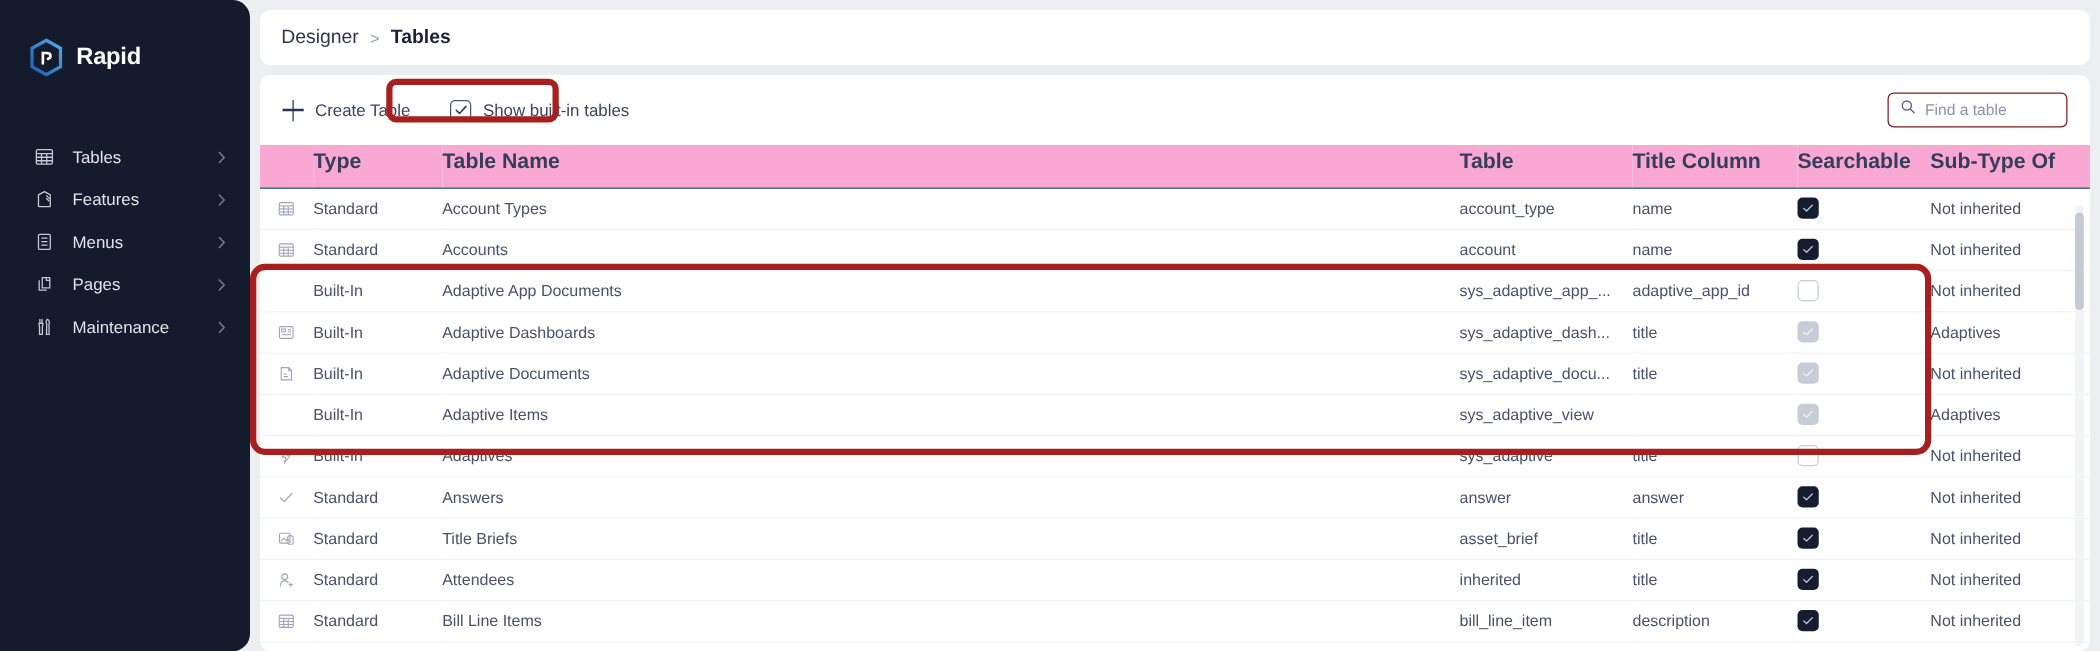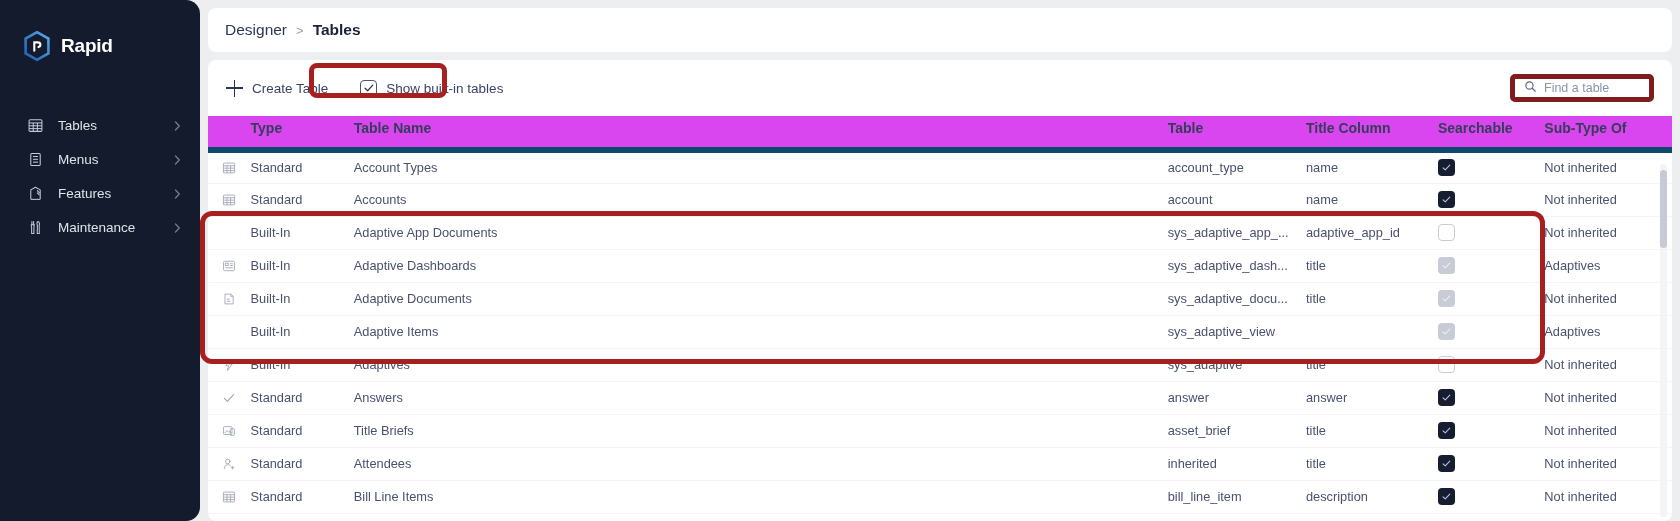--- a/index.html
+++ b/index.html
@@ -68,38 +68,38 @@
   .cb-box {
     width: 17px; height: 17px; border-radius: 4px;
     border: 1.4px solid #4b5470; display: flex; align-items: center; justify-content: center;
     background: #fff;
   }
   .cb-box svg { display:block; }
 
   .search-box {
     margin-left: auto;
     width: 144px; height: 28px;
-    border: 5px solid #7f1d1d; border-radius: 5px;
+    border: 1px solid #7f1d1d; border-radius: 5px;
     display: flex; align-items: center; gap: 7px; padding: 0 9px;
   }
   .search-input {
     border: none; outline: none; background: transparent;
     font-family: "Liberation Sans", sans-serif;
     font-size: 12.5px; color: #3a4363; width: 100%;
   }
   .search-input::placeholder { color: #8b93a8; }
 
   
   .table-scroll { flex: 1; min-height: 0; overflow: hidden; position: relative; }
   table.tbl { width: 100%; border-collapse: collapse; table-layout: fixed; }
   table.tbl th {
-    text-align: left; font-size: 14px; font-weight: bold; color: #343d59;
+    text-align: left; font-size: 17px; font-weight: bold; color: #343d59;
     padding: 0 0 11px 0; height: 34px; vertical-align: bottom;
-    border-bottom: 6px solid #0c4a6e;
-    background: #d946ef;
+    border-bottom: 1px solid #0c4a6e;
+    background: #f9a8d4;
   }
   table.tbl td {
     font-size: 12.8px; color: #49516c; height: 33px;
     border-bottom: 1px solid #f2f3f6; vertical-align: middle;
   }
   .c-icon  { width: 40px;  padding-left: 14px; }
   .c-type  { width: 97px; }
   .c-name  { width: 765px; }
   .c-table { width: 130px; }
   .c-title { width: 124px; }
@@ -168,51 +168,66 @@
         <span class="nav-label">Tables</span>
         <span class="nav-chevron">
           <svg viewBox="0 0 9 14" width="9" height="14" fill="none" stroke="#aeb5c5" stroke-width="1.3" stroke-linecap="round" stroke-linejoin="round">
               <polyline points="2.5,3 6.3,7 2.5,11"></polyline>
             </svg>
         </span>
       </div>
 
       <div class="nav-item">
         <span class="nav-icon">
+          <svg viewBox="0 0 18 18" width="17" height="17" fill="none" stroke="#c3c9d6" stroke-width="1.1" stroke-linejoin="round">
+            <path d="M4 15.2 L4 5.2 L9 2.4 L14 5.2 L14 15.2"></path>
+            <path d="M10.6 5.6 L13.6 8.6 M10.6 8.0 L13.2 10.6"></path>
+            <path d="M4 15.2 L14 15.2"></path>
+          </svg>
+        </span>
+        <span class="nav-label">Features</span>
+        <span class="nav-chevron">
+          <svg viewBox="0 0 9 14" width="9" height="14" fill="none" stroke="#aeb5c5" stroke-width="1.3" stroke-linecap="round" stroke-linejoin="round">
+              <polyline points="2.5,3 6.3,7 2.5,11"></polyline>
+            </svg>
+        </span>
+      </div>
+
+      <div class="nav-item">
+        <span class="nav-icon">
           <svg viewBox="0 0 18 18" width="17" height="17" fill="none" stroke="#c3c9d6" stroke-width="1.1">
             <rect x="4" y="2.6" width="10" height="12.8" rx="1.1"></rect>
             <line x1="6.4" y1="5.8" x2="11.6" y2="5.8"></line>
             <line x1="6.4" y1="8.8" x2="11.6" y2="8.8"></line>
             <line x1="6.4" y1="11.8" x2="11.6" y2="11.8"></line>
           </svg>
         </span>
         <span class="nav-label">Menus</span>
         <span class="nav-chevron">
           <svg viewBox="0 0 9 14" width="9" height="14" fill="none" stroke="#aeb5c5" stroke-width="1.3" stroke-linecap="round" stroke-linejoin="round">
               <polyline points="2.5,3 6.3,7 2.5,11"></polyline>
             </svg>
         </span>
       </div>
 
       <div class="nav-item">
         <span class="nav-icon">
           <svg viewBox="0 0 18 18" width="17" height="17" fill="none" stroke="#c3c9d6" stroke-width="1.1" stroke-linejoin="round">
-            <path d="M4 15.2 L4 5.2 L9 2.4 L14 5.2 L14 15.2"></path>
-            <path d="M10.6 5.6 L13.6 8.6 M10.6 8.0 L13.2 10.6"></path>
-            <path d="M4 15.2 L14 15.2"></path>
+            <path d="M7.2 3.2 L13.6 3.2 L13.6 12.0 L7.2 12.0 Z"></path>
+            <path d="M10.6 3.2 L10.6 5.6 L13.6 5.6"></path>
+            <path d="M11.0 13.9 L4.6 13.9 L4.6 5.6"></path>
           </svg>
         </span>
-        <span class="nav-label">Features</span>
+        <span class="nav-label">Pages</span>
         <span class="nav-chevron">
           <svg viewBox="0 0 9 14" width="9" height="14" fill="none" stroke="#aeb5c5" stroke-width="1.3" stroke-linecap="round" stroke-linejoin="round">
               <polyline points="2.5,3 6.3,7 2.5,11"></polyline>
             </svg>
         </span>
       </div>
-
 
       <div class="nav-item">
         <span class="nav-icon">
           <svg viewBox="0 0 18 18" width="17" height="17" fill="none" stroke="#c3c9d6" stroke-width="1.1" stroke-linecap="round" stroke-linejoin="round">
             <path d="M5.2 2.6 L5.2 6.0 M7.0 2.6 L7.0 6.0"></path>
             <path d="M4.4 6.0 L7.8 6.0 L7.3 9.0 L7.3 15.4 L4.9 15.4 L4.9 9.0 Z"></path>
             <path d="M11.6 2.6 C10.4 3.4 10.2 5.2 11.0 6.4 L10.8 15.4 L13.0 15.4 L12.9 6.4 C13.7 5.2 13.2 3.4 11.6 2.6 Z"></path>
           </svg>
         </span>
         <span class="nav-label">Maintenance</span>

